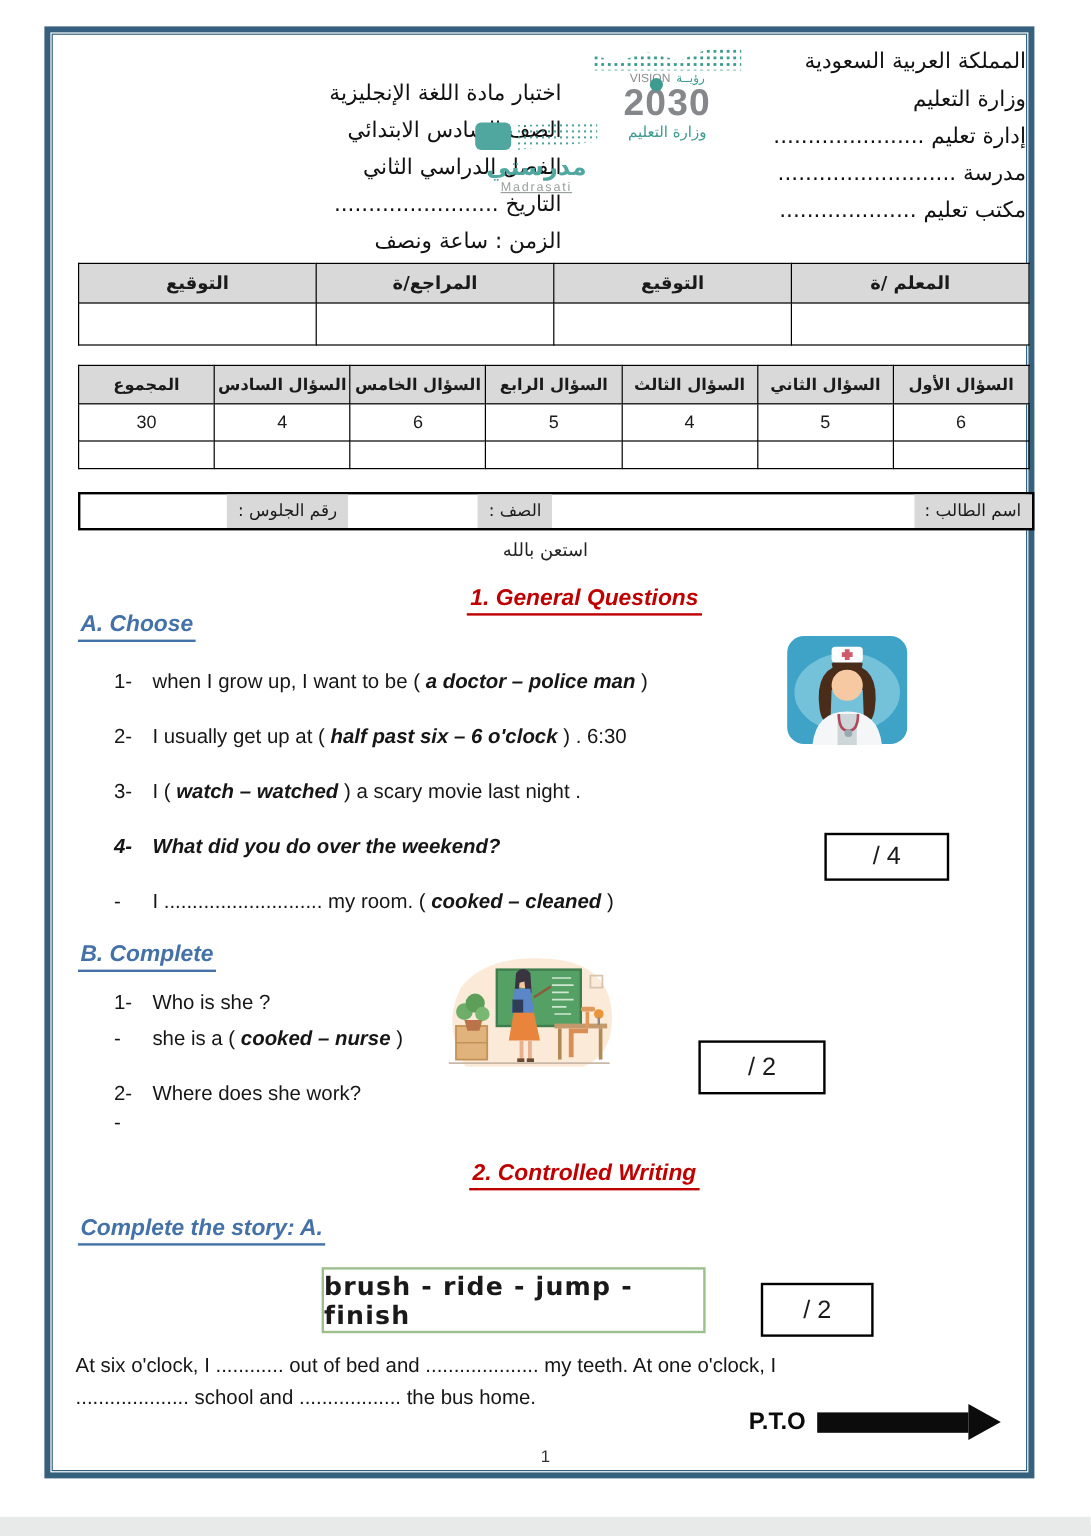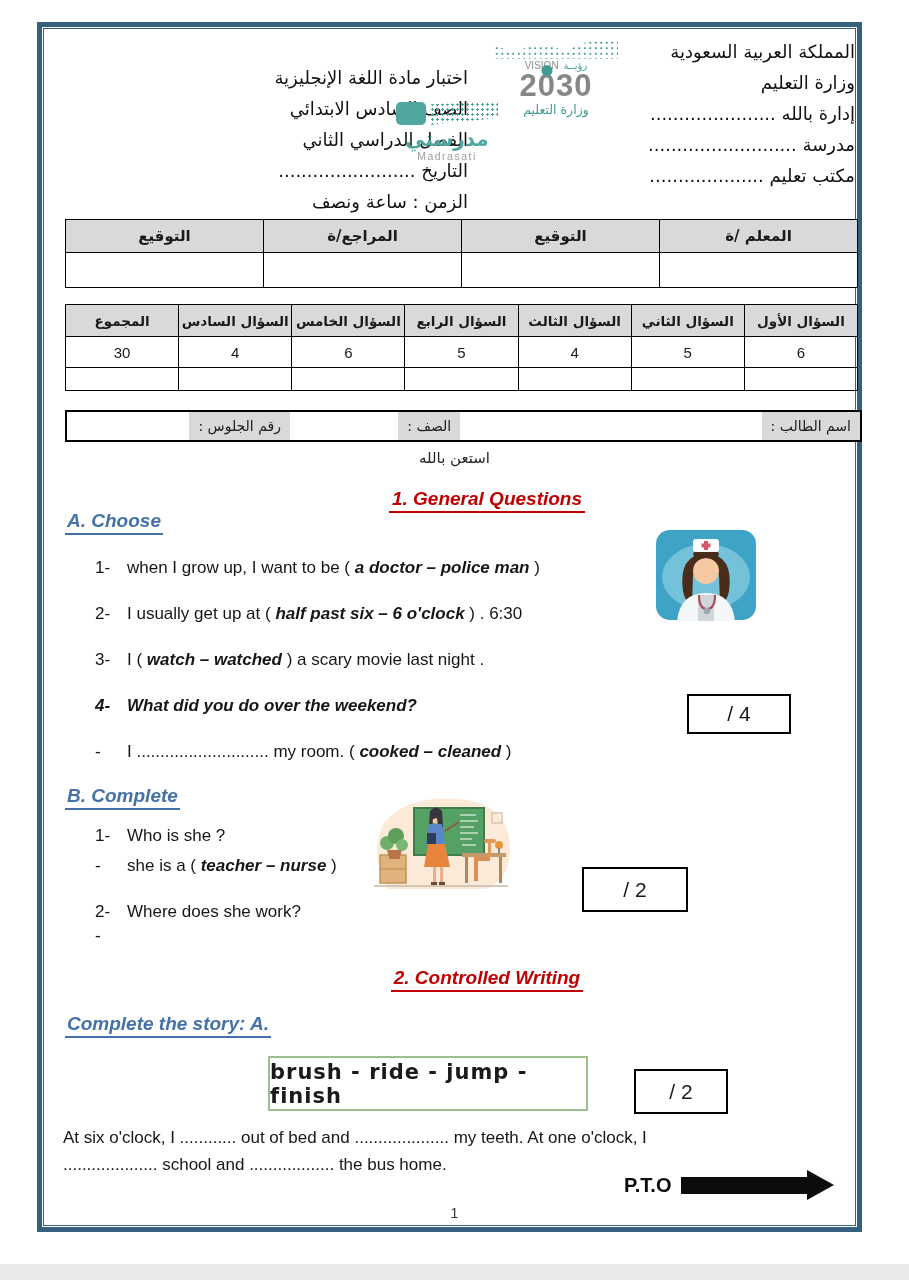--- a/index.html
+++ b/index.html
@@ -30,21 +30,21 @@
   .palm{position:absolute;left:50%;top:-6px;transform:translateX(-50%);width:11px;height:11px;border-radius:50%;background:#3d9b8f;}
   .v-min{font-size:12.5px;color:#3d9b8f;margin-top:1px;}
 
   
   #madrasati-logo{position:absolute;left:392px;top:102px;width:110px;}
   .mad-top{display:flex;gap:4px;align-items:center;justify-content:center;}
   .mad-sq{width:30px;height:23px;background:#4fa7a0;border-radius:5px;}
   .mad-dots{width:68px;height:23px;background-image:radial-gradient(#49a39b 1px,transparent 1.25px);background-size:5px 5px;
     clip-path:polygon(0 10%,100% 0,100% 70%,0 100%);}
   .mad-ar{color:#4fa7a0;font-size:20px;font-weight:bold;text-align:center;line-height:22px;margin-top:3px;}
-  .mad-en{color:#9b9f9f;font-size:10.5px;letter-spacing:1.5px;text-align:center;}
+  .mad-en{color:#9b9f9f;font-size:10.5px;letter-spacing:1.5px;text-align:center;text-decoration:underline;}
 
   
   .tbl{position:absolute;left:65px;width:793px;border-collapse:collapse;direction:rtl;font-family:"DejaVu Sans",sans-serif;table-layout:fixed;}
   .tbl td{border:1.6px solid #000;text-align:center;vertical-align:middle;}
   #sig-table{top:219px;}
   #sig-table .hcell{background:#d9d9d9;height:30px;font-size:15px;font-weight:600;}
   #sig-table .bcell{height:32px;background:#fff;}
   #marks-table{top:304px;}
   #marks-table .hcell{background:#d9d9d9;height:29px;font-size:13.5px;font-weight:600;}
   #marks-table .vcell{height:28px;font-size:15px;font-family:"Liberation Sans",sans-serif;}
@@ -100,21 +100,21 @@
 </head>
 <body>
 
 <div id="page-frame">
     <div class="frame-inner"></div>
   </div>
 
 <div id="hdr-right" class="hdr-col ar">
   <div>المملكة العربية السعودية</div>
   <div>وزارة التعليم</div>
-  <div>إدارة بالله ......................</div>
+  <div>إدارة تعليم ......................</div>
   <div>مدرسة ..........................</div>
   <div>مكتب تعليم ....................</div>
 </div>
 
 <div id="hdr-left" class="hdr-col ar">
   <div>اختبار مادة اللغة الإنجليزية</div>
   <div>الصف السادس الابتدائي</div>
   <div>الفصل الدراسي الثاني</div>
   <div>التاريخ ........................</div>
   <div>الزمن : ساعة ونصف</div>
@@ -241,21 +241,21 @@
 <div id="score-a" class="score">/ 4</div>
 
 <div id="b-title" class="sub-pos"><span class="title-blue">B. Complete</span></div>
 
 <div id="b1q" class="q">
   <span class="qnum">1-</span>
   <span>Who is she ?</span>
 </div>
 <div id="b1a" class="q">
   <span class="qnum">-</span>
-  <span><span>she is a ( </span><span class="choice">teacher – nurse</span><span> )</span></span>
+  <span><span>she is a ( </span><span class="choice">cooked – nurse</span><span> )</span></span>
 </div>
 <div id="b2q" class="q">
   <span class="qnum">2-</span>
   <span>Where does she work?</span>
 </div>
 <div id="b2a" class="q">
   <span class="qnum">-</span>
 </div>
 
 <svg id="teacher-img" viewBox="0 0 148 102">

